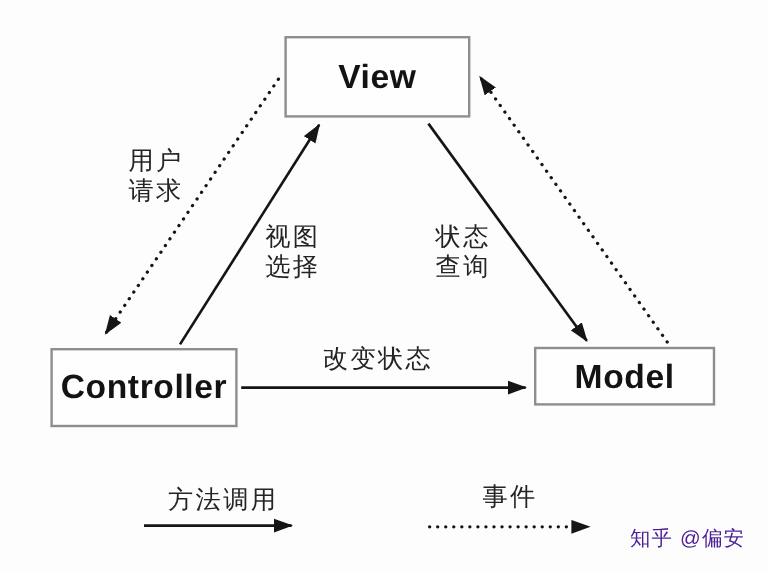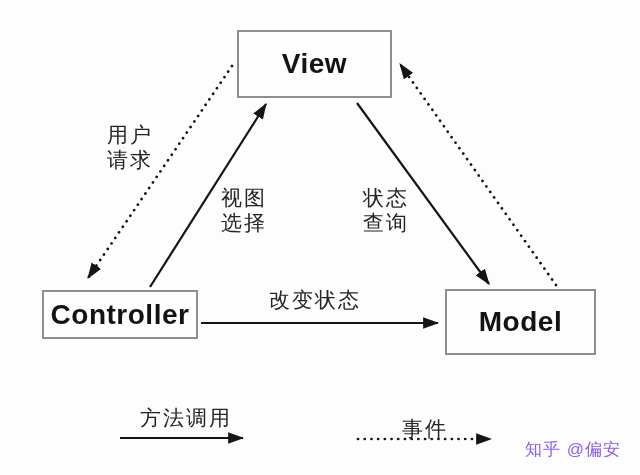--- a/index.html
+++ b/index.html
@@ -30,44 +30,44 @@
     background: #fefefe;
     border: 2px solid #8e8e8e;
     display: flex; align-items: center; justify-content: center;
     font-weight: bold;
     font-size: 28px;
     color: #131313;
     box-sizing: border-box;
     letter-spacing: 0.5px;
   }
   .node-view       { left: 237px; top: 30px;  width: 155px; height: 68px; }
-  .node-controller { left: 42px;  top: 290px; width: 156px; height: 49px; }
-  .node-model      { left: 445px; top: 289px; width: 151px; height: 66px; }
+  .node-controller { left: 42px;  top: 290px; width: 156px; height: 66px; }
+  .node-model      { left: 445px; top: 289px; width: 151px; height: 49px; }
   .edge-label {
     position: absolute;
     transform: translate(-50%, -50%);
     text-align: center;
     color: #242424;
     font-size: 21px;
     line-height: 25px;
     letter-spacing: 2px;
     white-space: nowrap;
   }
   .lbl-user-request  { left: 130px; top: 147px; }
   .lbl-view-select   { left: 244px; top: 210px; }
   .lbl-state-query   { left: 386px; top: 210px; }
   .lbl-notify-change { left: 504px; top: 151px; }
   .lbl-change-state  { left: 315px; top: 299px; }
   .lbl-legend-method { left: 186px; top: 417px; }
-  .lbl-legend-event  { left: 425px; top: 428px; text-align: right; }
+  .lbl-legend-event  { left: 425px; top: 414px; text-align: right; }
   .watermark {
     position: absolute;
     left: 573px; top: 449px;
     transform: translate(-50%, -50%);
-    color: #8b5cf6;
+    color: #4c1d95;
     font-size: 17px;
     letter-spacing: 1px;
     white-space: nowrap;
     text-align: center;
   }
 </style>
 </head>
 <body>
 
 <div class="canvas">

